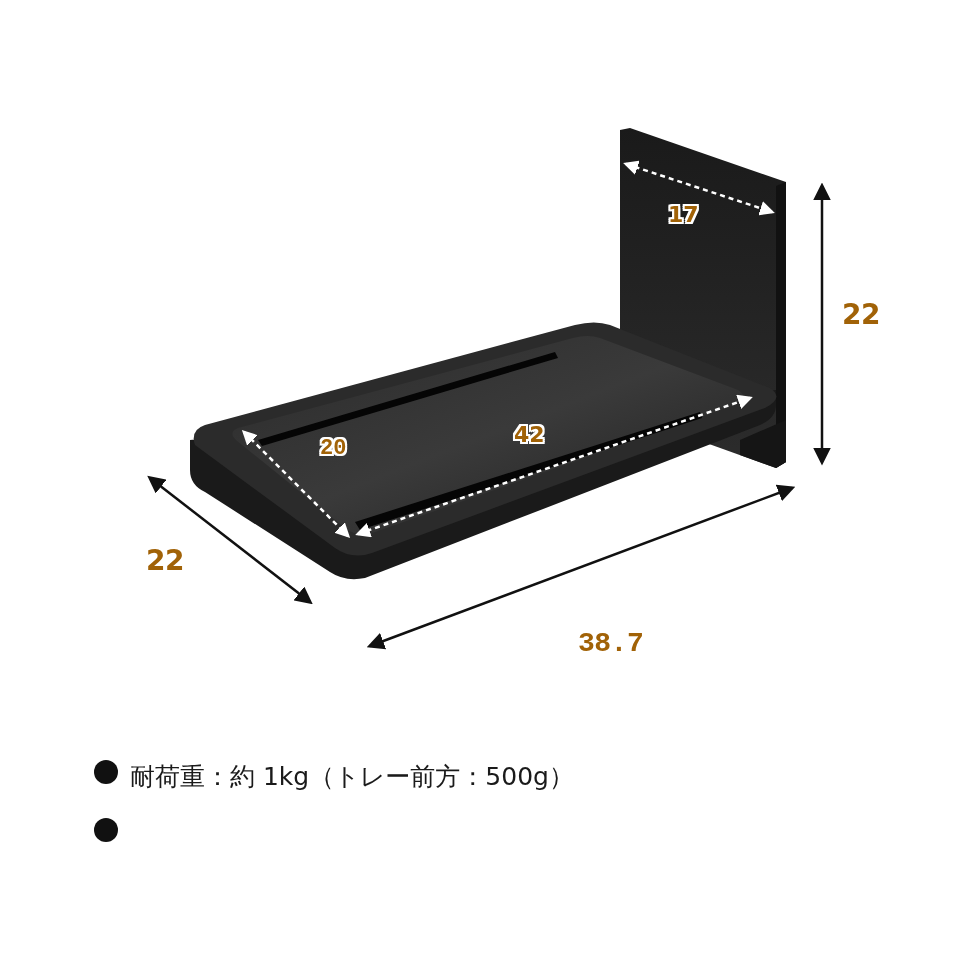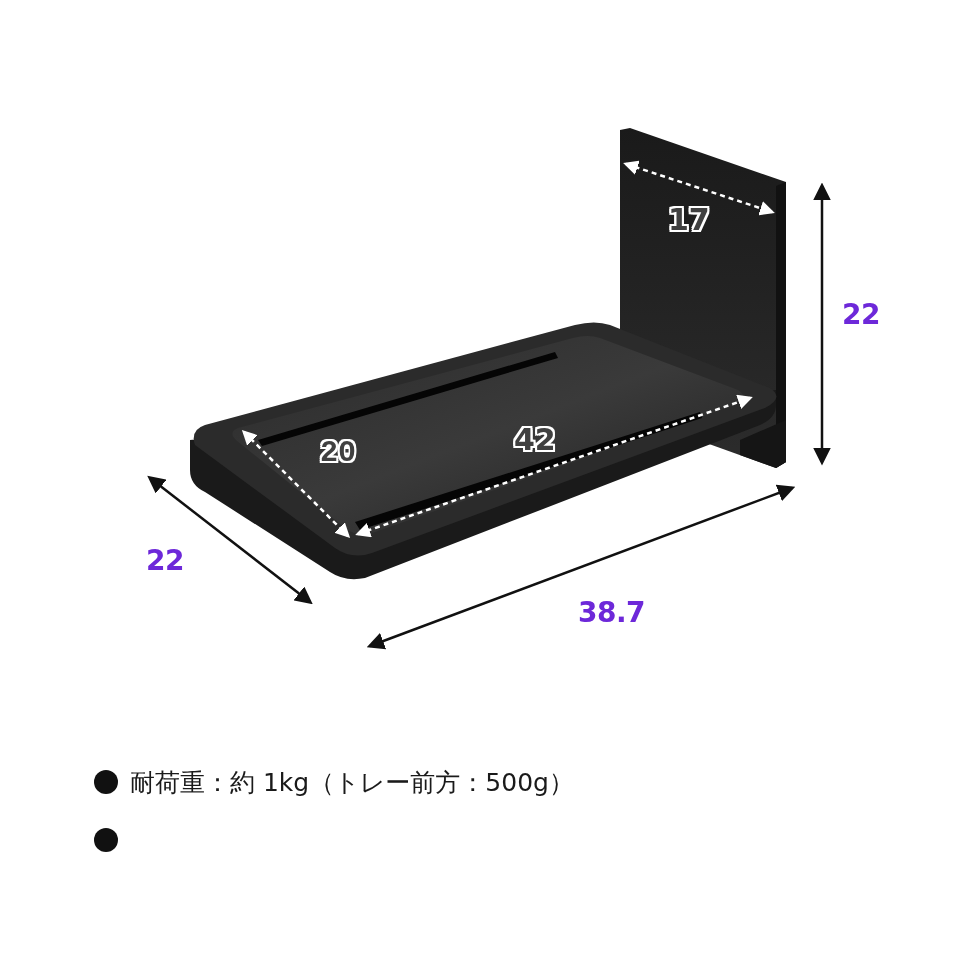--- a/index.html
+++ b/index.html
@@ -1,22 +1,22 @@
 <!DOCTYPE html>
 <html><head>
 <meta charset="utf-8">
 <style>
   html, body { margin: 0; padding: 0; background: #ffffff; }
   body { width: 980px; height: 980px; position: relative; overflow: hidden; font-family: "DejaVu Sans", sans-serif; }
   #diagram { position: absolute; left: 0; top: 0; width: 980px; height: 700px; }
-  .dim-label { position: absolute; font-family: "DejaVu Sans", sans-serif; font-weight: bold; font-size: 28px; color: #6d28d9; letter-spacing: -0.5px; }
-  .inner-label { position: absolute; font-family: "DejaVu Sans", sans-serif; font-weight: bold; font-size: 30px; color: #404040;
+  .dim-label { position: absolute; font-family: "DejaVu Sans", sans-serif; font-weight: bold; font-size: 28px; color: #a16207; letter-spacing: -0.5px; }
+  .inner-label { position: absolute; font-family: "DejaVu Sans", sans-serif; font-weight: bold; font-size: 22px; color: #a16207;
     -webkit-text-stroke: 0; text-shadow: -2px -2px 0 #fff, 2px -2px 0 #fff, -2px 2px 0 #fff, 2px 2px 0 #fff, 0 -2px 0 #fff, 0 2px 0 #fff, -2px 0 0 #fff, 2px 0 0 #fff; }
   .specs { position: absolute; left: 94px; top: 760px; }
-  .spec-line { display: flex; align-items: center; height: 44px; margin-bottom: 14px; font-family: "DejaVu Sans", sans-serif; font-size: 25px; color: #1a1a1a; white-space: pre; }
+  .spec-line { display: flex; align-items: flex-start; height: 44px; margin-bottom: 14px; font-family: "DejaVu Sans", sans-serif; font-size: 25px; color: #1a1a1a; white-space: pre; }
   .bullet { display: inline-block; width: 24px; height: 24px; border-radius: 50%; background: #111; margin-right: 12px; flex: 0 0 auto; }
 </style>
 </head>
 <body>
 
 <svg id="diagram" viewBox="0 0 980 700" xmlns="http://www.w3.org/2000/svg">
   <defs>
     <linearGradient id="trayTop" x1="0" y1="0" x2="1" y2="1">
       <stop offset="0" stop-color="#2a2a2a"></stop>
       <stop offset="0.5" stop-color="#3a3a3a"></stop>
@@ -61,21 +61,21 @@
 
   <g>
     <line x1="822" y1="186" x2="822" y2="462" stroke="#111" stroke-width="2.5" marker-start="url(#arrowBlack)" marker-end="url(#arrowBlack)"></line>
     <line x1="150" y1="478" x2="310" y2="602" stroke="#111" stroke-width="2.5" marker-start="url(#arrowBlack)" marker-end="url(#arrowBlack)"></line>
     <line x1="370" y1="646" x2="792" y2="488" stroke="#111" stroke-width="2.5" marker-start="url(#arrowBlack)" marker-end="url(#arrowBlack)"></line>
   </g>
 </svg>
 
 <span class="dim-label" style="left:842px;top:298px;">22</span>
 <span class="dim-label" style="left:146px;top:544px;">22</span>
-<span class="dim-label" style="left:578px;top:596px;">38.7</span>
+<span class="dim-label" style="left:578px;top:628px;font-family:Liberation Mono, monospace;">38.7</span>
 <span class="inner-label" style="left:668px;top:202px;">17</span>
 <span class="inner-label" style="left:320px;top:436px;font-family:Liberation Mono, monospace;">20</span>
 <span class="inner-label" style="left:514px;top:422px;">42</span>
 
 <div class="specs">
   <div class="spec-line">
     <span class="bullet"></span>
     <span>耐荷重：約 1kg（トレー前方：500g）</span>
   </div>
   <div class="spec-line">

